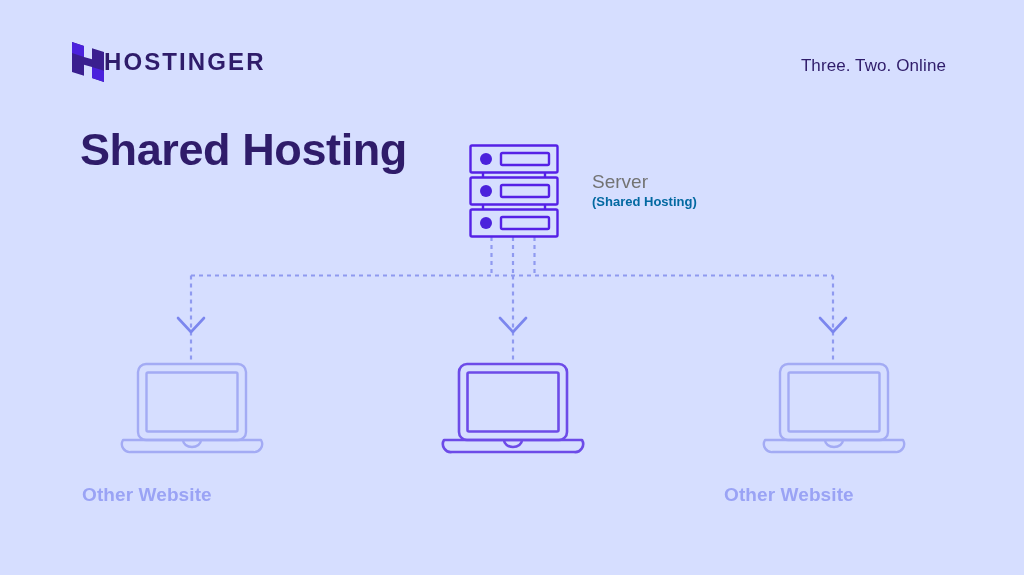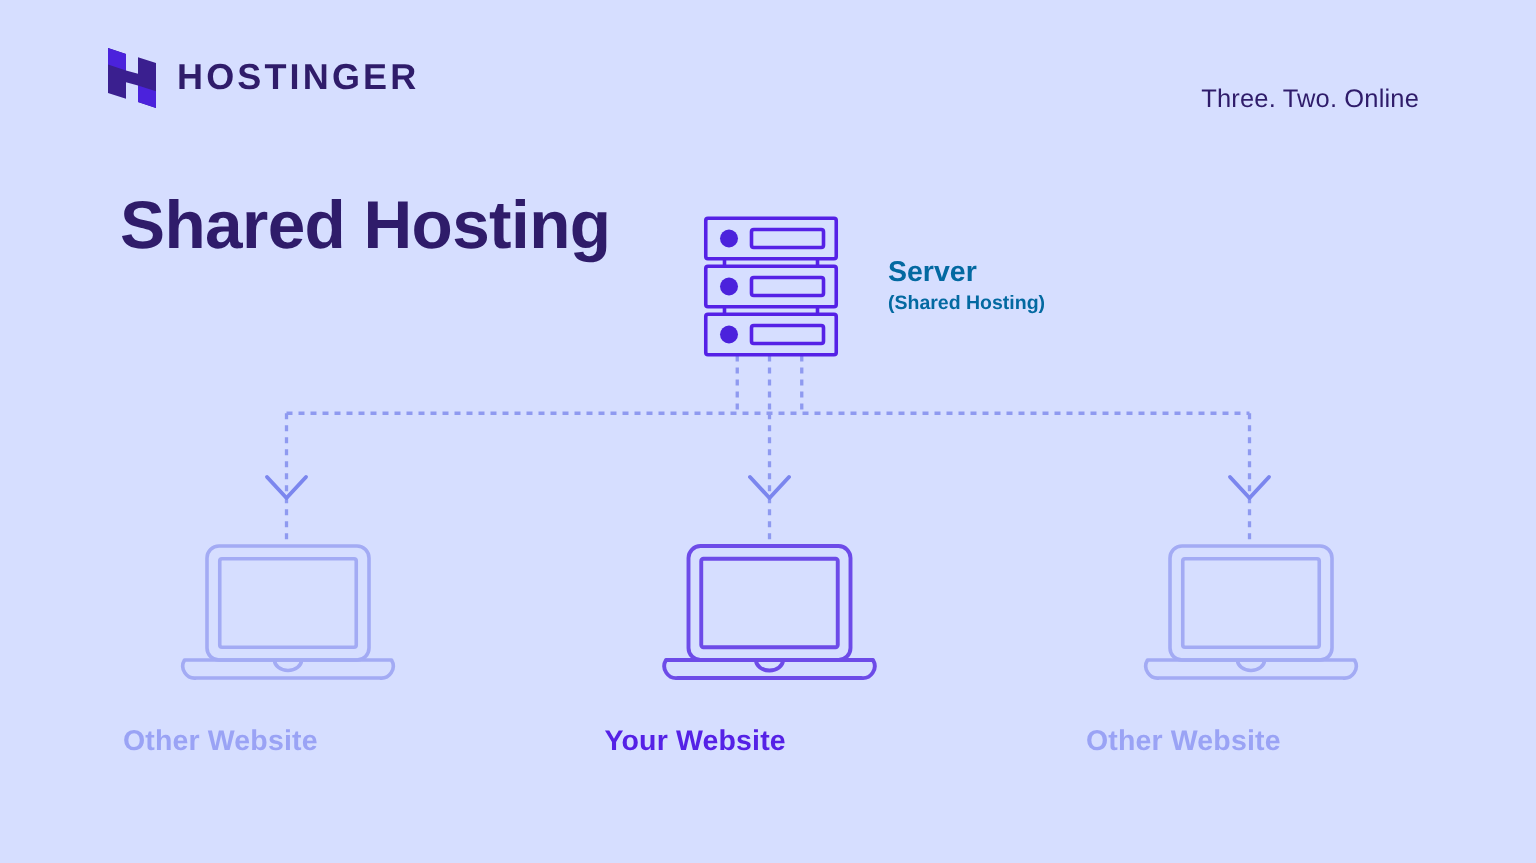--- a/index.html
+++ b/index.html
@@ -18,24 +18,23 @@
   .stage {
     position: relative;
     width: 1024px;
     height: 575px;
   }
 
   
   .brand {
     position: absolute;
     left: 72px;
-    top: 32px;
+    top: 42px;
     display: flex;
     align-items: center;
-    gap: 14px;
   }
   .brand-mark {
     width: 32px;
     height: 40px;
     display: block;
   }
   .brand-word {
     font-size: 24px;
     font-weight: bold;
     letter-spacing: 2.1px;
@@ -74,22 +73,22 @@
   }
   .server-label {
     position: absolute;
     left: 592px;
     top: 170px;
     line-height: 1.28;
   }
   .server-label .l1 {
     display: block;
     font-size: 19px;
-    font-weight: bold;
-    color: #0369a1;
+    font-weight: normal;
+    color: #737373;
   }
   .server-label .l2 {
     display: block;
     font-size: 13px;
     font-weight: bold;
     color: #0369a1;
   }
 
   
   .connectors {
@@ -205,21 +204,20 @@
 
   <div class="node center">
     <svg class="laptop" viewBox="0 0 150 104">
       <g stroke="#6d4be8" stroke-width="2.6" fill="none" stroke-linejoin="round">
         <rect x="21" y="6" width="108" height="76" rx="8"></rect>
         <rect x="29.5" y="14.5" width="91" height="59" rx="1.5"></rect>
         <path d="M6 82 L144 82 A8 8 0 0 1 136 94 L14 94 A8 8 0 0 1 6 82 Z"></path>
         <path d="M66 82 A9 7 0 0 0 84 82"></path>
       </g>
     </svg>
-    <div class="node-label">Your Website</div>
   </div>
 
   <div class="node right">
     <svg class="laptop" viewBox="0 0 150 104">
       <g stroke="#a3abf4" stroke-width="2.4" fill="none" stroke-linejoin="round">
         <rect x="21" y="6" width="108" height="76" rx="8"></rect>
         <rect x="29.5" y="14.5" width="91" height="59" rx="1.5"></rect>
         <path d="M6 82 L144 82 A8 8 0 0 1 136 94 L14 94 A8 8 0 0 1 6 82 Z"></path>
         <path d="M66 82 A9 7 0 0 0 84 82"></path>
       </g>

